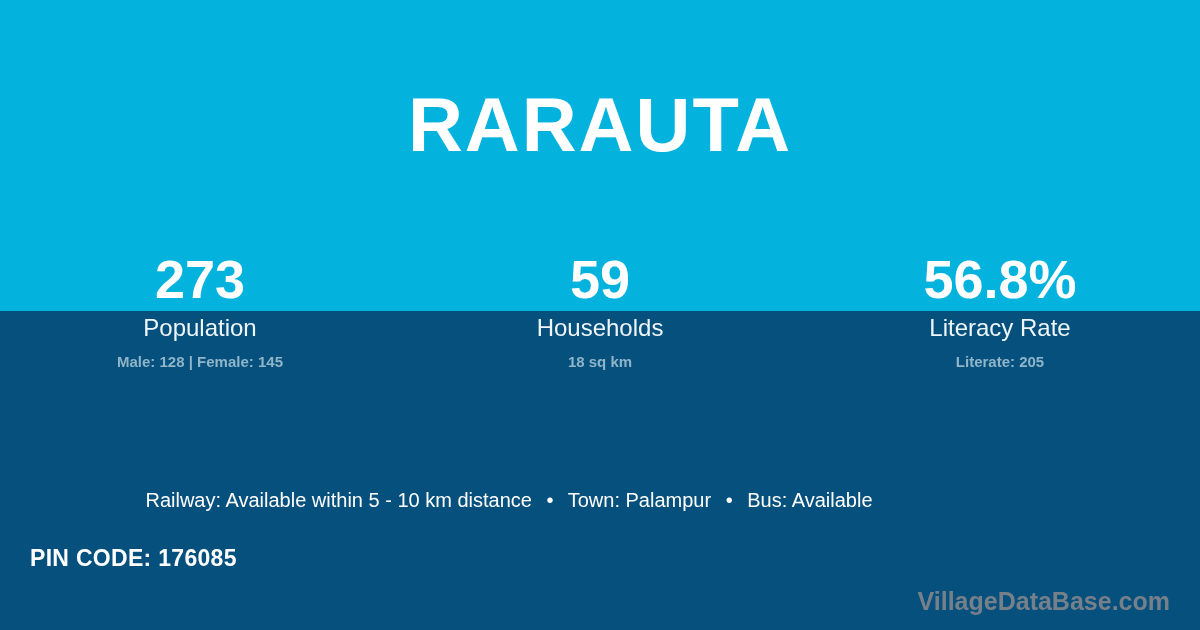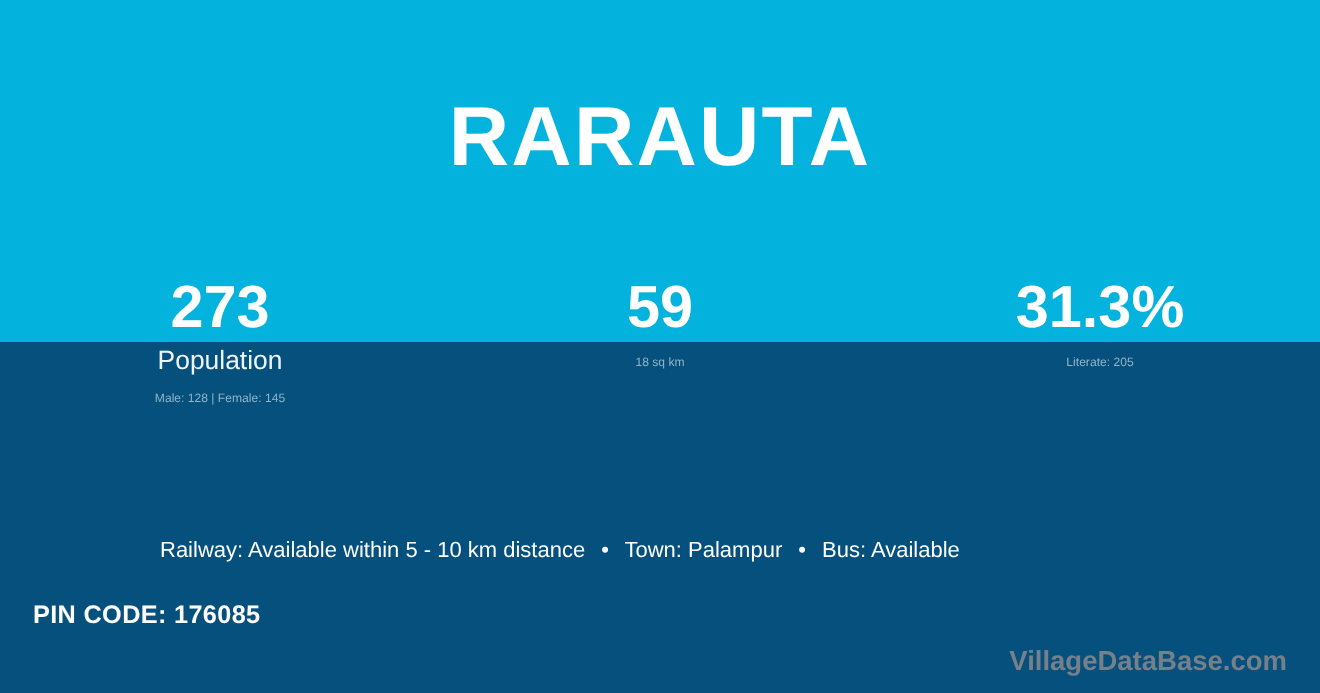--- a/index.html
+++ b/index.html
@@ -83,22 +83,22 @@
   }
   .stat-label {
     font-size:24px;
     font-weight:normal;
     color:#eef6f9;
     line-height:30px;
     margin-top:2px;
     white-space:nowrap;
   }
   .stat-sub {
-    font-size:11px;
-    font-weight:normal;
+    font-size:15px;
+    font-weight:bold;
     color:#8fb5c9;
     line-height:20px;
     margin-top:9px;
     white-space:nowrap;
   }
   .facilities {
     position:absolute;
     top:486px; left:0;
     width:1018px;
     text-align:center;
@@ -147,25 +147,27 @@
     <div class="stats">
 
       <div class="stat">
         <div class="stat-value">273</div>
         <div class="stat-label">Population</div>
         <div class="stat-sub">Male: 128 | Female: 145</div>
       </div>
 
       <div class="stat">
         <div class="stat-value">59</div>
+        <div class="stat-label">Households</div>
         <div class="stat-sub">18 sq km</div>
       </div>
 
       <div class="stat">
-        <div class="stat-value">31.3%</div>
+        <div class="stat-value">56.8%</div>
+        <div class="stat-label">Literacy Rate</div>
         <div class="stat-sub">Literate: 205</div>
       </div>
 
     </div>
 
     <div class="facilities">
       <span>Railway: Available within 5 - 10 km distance</span>
       <span class="sep">•</span>
       <span>Town: Palampur</span>
       <span class="sep">•</span>

